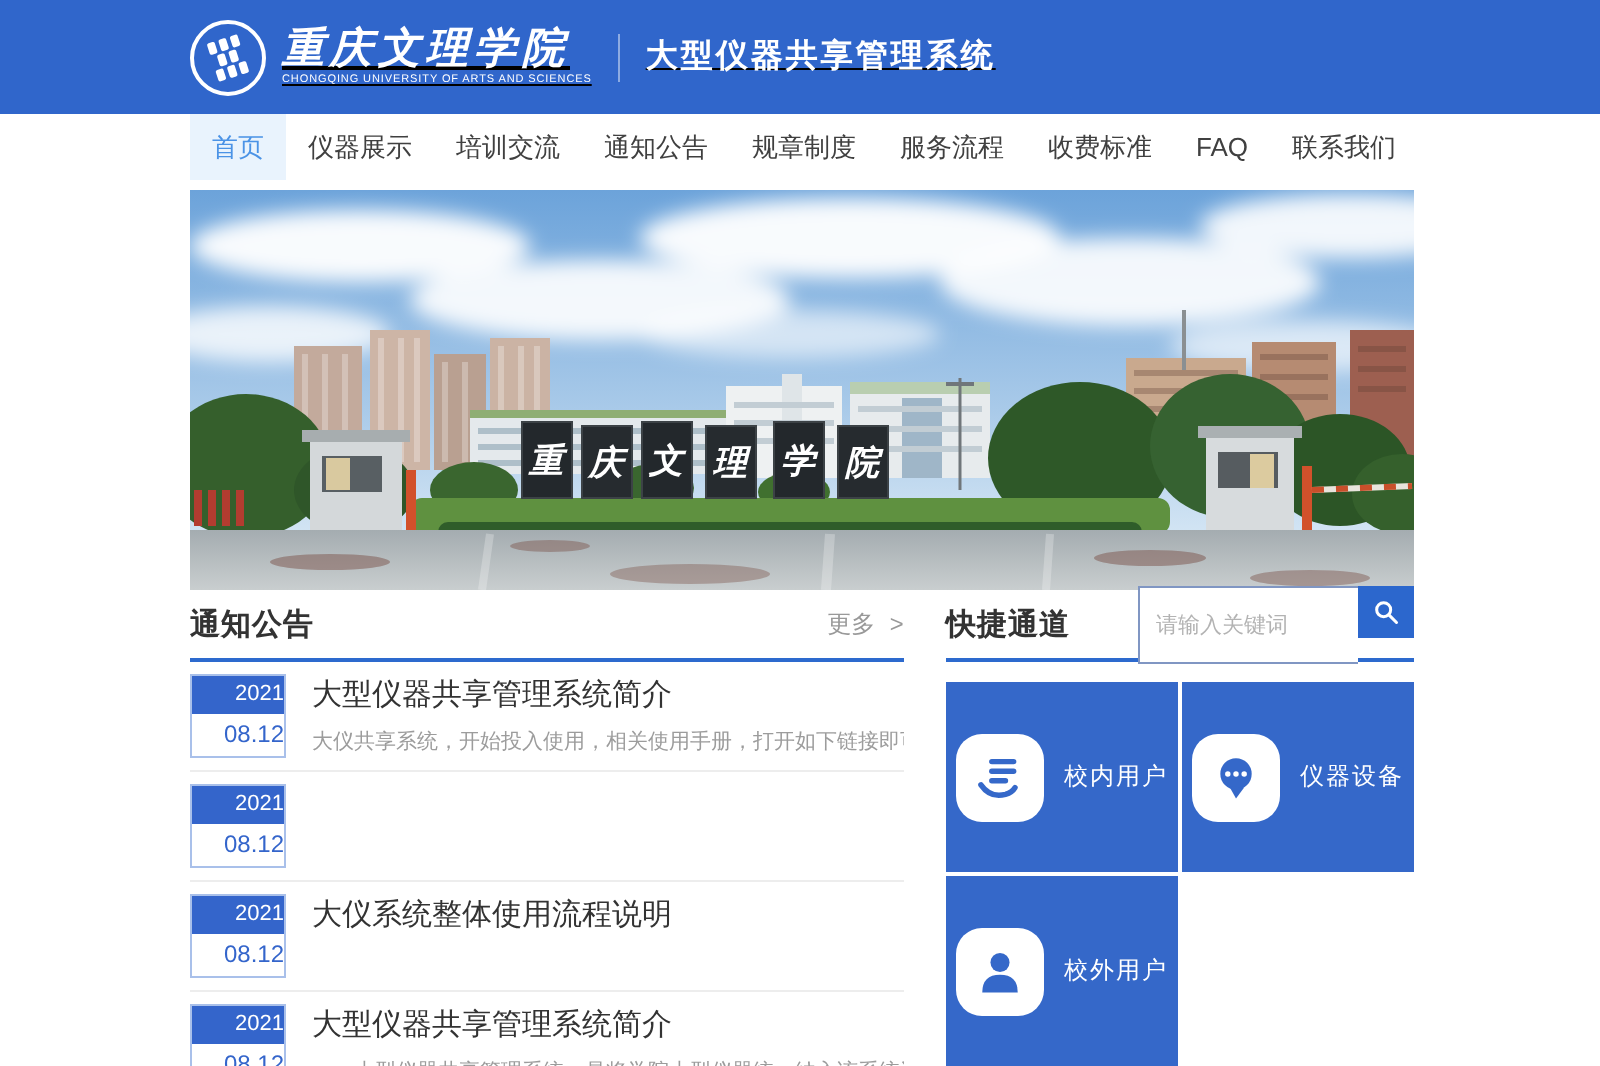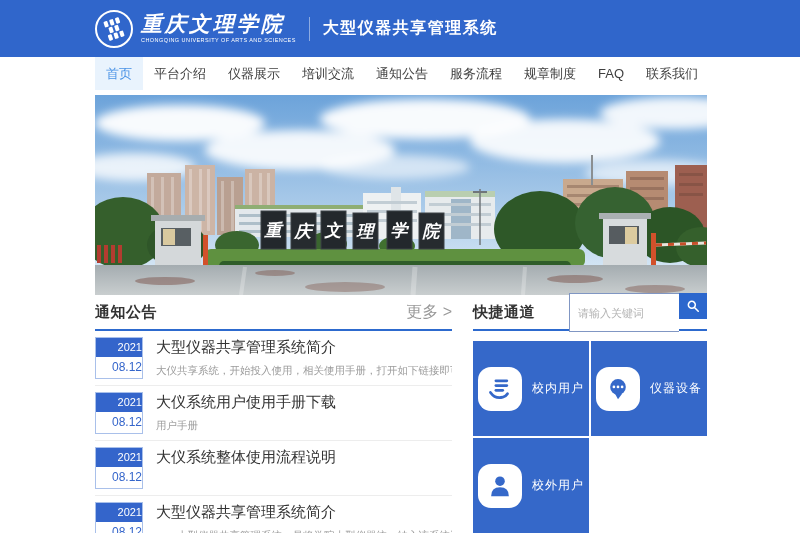--- a/index.html
+++ b/index.html
@@ -1,21 +1,21 @@
 <!DOCTYPE html>
 <html><head>
 <meta charset="utf-8">
 <style>
   * { box-sizing: border-box; margin: 0; padding: 0; }
   html,body { width:800px; height:533px; overflow:hidden; background:#fff;
     font-family:"Liberation Sans","DejaVu Sans",sans-serif; }
   .page { position:relative; width:800px; height:533px; overflow:hidden; background:#fff; }
 
   
-  .site-header { height:57px; background:#3066cb; display:flex; align-items:center; }
+  .site-header { height:57px; background:#3066cb; display:flex; align-items:center;text-decoration:underline; }
   .header-inner { margin-left:95px; width:612px; display:flex; align-items:center; color:#fff; }
   .emblem { width:38px; height:38px; border:2px solid #fff; border-radius:50%;
     display:flex; align-items:center; justify-content:center; flex:none; }
   .uni-block { display:flex; flex-direction:column; margin-left:8px; line-height:1; }
   .uni-cn { font-family:"Liberation Serif","DejaVu Serif",serif; font-style:italic; font-weight:bold;
     font-size:21px; letter-spacing:3px; white-space:nowrap; }
   .uni-en { font-size:5.5px; letter-spacing:.45px; margin-top:3px; white-space:nowrap; }
   .college { font-family:"Liberation Serif","DejaVu Serif",serif; font-weight:bold; font-size:13px;
     margin-left:7px; margin-top:8px; white-space:nowrap; }
   .hdr-divider { width:1px; height:24px; background:rgba(255,255,255,.45); margin:0 13px; }
@@ -31,21 +31,21 @@
   
   .hero { width:612px; height:200px; margin:5px 0 0 95px; overflow:hidden; }
 
   
   .content { margin-left:95px; width:612px; display:flex; margin-top:8px; }
   .left-col { width:357px; margin-right:21px; }
   .right-col { width:234px; }
   .section-head { display:flex; justify-content:space-between; align-items:center;
     border-bottom:2px solid #2d6ace; padding-bottom:7px; height:28px; }
   .section-title { font-size:15px; font-weight:bold; color:#333; letter-spacing:.5px; }
-  .more { font-size:16px; color:#999; text-decoration:none; cursor:pointer; }
+  .more { font-size:12px; color:#999; text-decoration:none; cursor:pointer;font-family:Liberation Mono, monospace; }
 
   
   .notice-list { list-style:none; }
   .notice-item { display:flex; gap:13px; padding:6px 0; border-bottom:1px solid #ededed; cursor:pointer; }
   .notice-item:last-child { border-bottom:none; }
   .date-badge { width:48px; flex:none; text-align:right; border:1px solid #a9c0ea; height:42px; }
   .badge-year { background:#3465cb; color:#fff; font-size:11px; line-height:19px; }
   .badge-day  { background:#fff; color:#3465cb; font-size:12px; line-height:21px; }
   .notice-body { min-width:0; flex:1; }
   .notice-title { font-size:15px; color:#333; margin:1px 0 7px; white-space:nowrap; overflow:hidden; }
@@ -91,26 +91,26 @@
         <div class="uni-cn">重庆文理学院</div>
         <div class="uni-en">CHONGQING UNIVERSITY OF ARTS AND SCIENCES</div>
       </div>
       <div class="hdr-divider"></div>
       <div class="sys-title">大型仪器共享管理系统</div>
     </div>
   </header>
 
   <nav class="nav">
     <a class="nav-item active">首页</a>
-    <a class="nav-item">平台介绍</a>
     <a class="nav-item">仪器展示</a>
     <a class="nav-item">培训交流</a>
     <a class="nav-item">通知公告</a>
+    <a class="nav-item">规章制度</a>
     <a class="nav-item">服务流程</a>
-    <a class="nav-item">规章制度</a>
+    <a class="nav-item">收费标准</a>
     <a class="nav-item">FAQ</a>
     <a class="nav-item">联系我们</a>
   </nav>
 
   <div class="hero">
     <svg width="612" height="200" viewBox="0 0 612 200">
       <defs>
         <linearGradient id="sky" x1="0" y1="0" x2="0" y2="1">
           <stop offset="0" stop-color="#6ca3da"></stop>
           <stop offset=".55" stop-color="#a9cae9"></stop>
@@ -283,24 +283,20 @@
           <div class="notice-body">
             <div class="notice-title">大型仪器共享管理系统简介</div>
             <div class="notice-summary">大仪共享系统，开始投入使用，相关使用手册，打开如下链接即可下载学习。http://dyclsys.cq...</div>
           </div>
         </li>
         <li class="notice-item">
           <div class="date-badge">
             <div class="badge-year">2021</div>
             <div class="badge-day">08.12</div>
           </div>
-          <div class="notice-body">
-            <div class="notice-title">大仪系统用户使用手册下载</div>
-            <div class="notice-summary">用户手册</div>
-          </div>
         </li>
         <li class="notice-item">
           <div class="date-badge">
             <div class="badge-year">2021</div>
             <div class="badge-day">08.12</div>
           </div>
           <div class="notice-body">
             <div class="notice-title">大仪系统整体使用流程说明</div>
             <div class="notice-summary"></div>
           </div>

